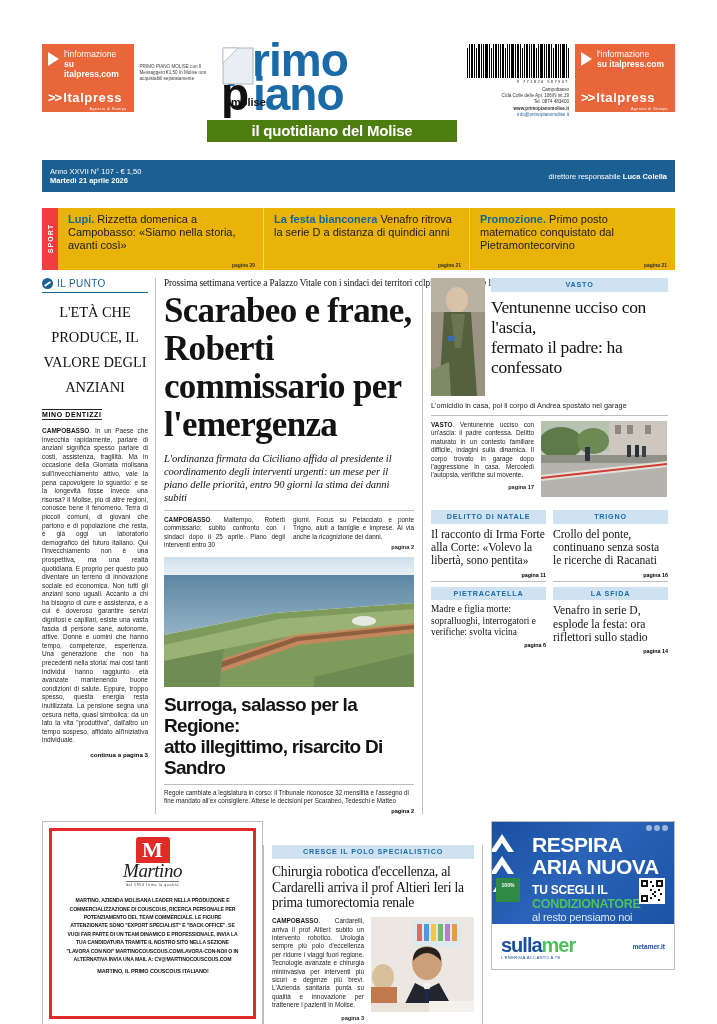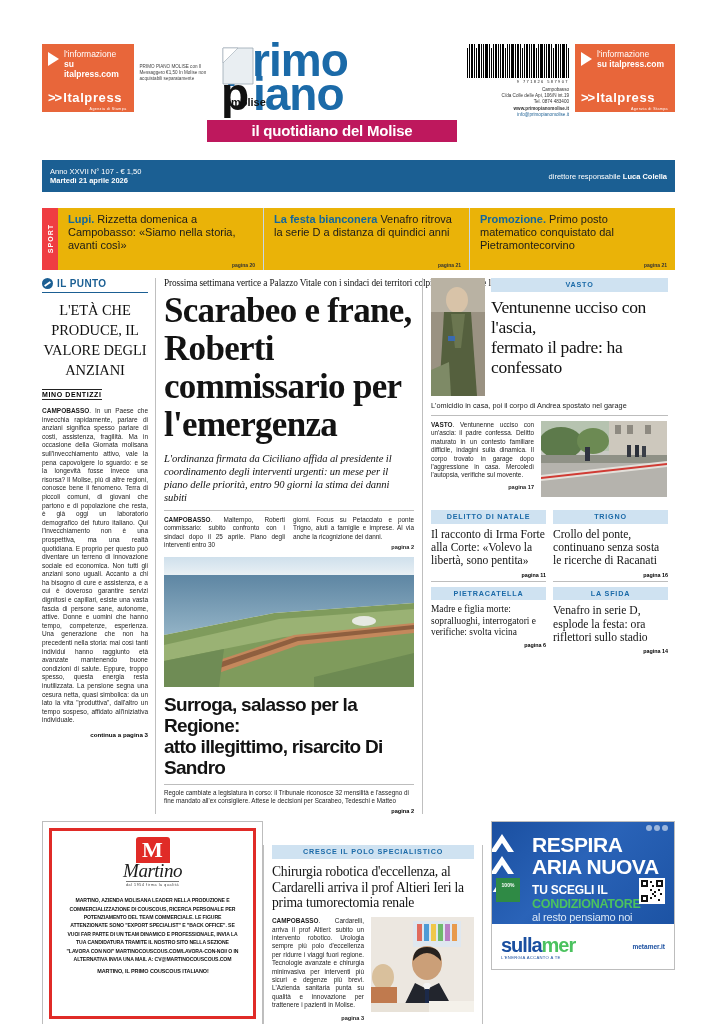--- a/index.html
+++ b/index.html
@@ -20,21 +20,21 @@
   .ital-txt { margin-left:16px; }
   .ital-brand { position:absolute; bottom:7px; left:6px; font-size:13px; font-weight:bold; letter-spacing:0.6px; }
   .ital-brand .ch { letter-spacing:-1px; margin-right:2px; }
   .ital-sub { position:absolute; bottom:1px; right:7px; font-size:3.6px; letter-spacing:.4px;}
 
   .boxnote { width:78px; font-size:4.6px; line-height:6.2px; color:#444; margin-left:6px; margin-top:20px;}
 
   .logo-wrap { flex:1; display:flex; flex-direction:column; align-items:center; margin-top:-4px;}
   .logo { position:relative; width:250px; height:78px; }
   .logo svg { display:block; }
-  .tagline { background:#be185d; color:#fff; width:250px; text-align:center;
+  .tagline { background:#4d7c0f; color:#fff; width:250px; text-align:center;
       font-size:15px; font-weight:bold; padding:2px 0 3px; letter-spacing:-0.2px; margin-top:2px;}
 
   .right-top { width:240px; display:flex; flex-direction:column; align-items:flex-end; }
   .rt-row { display:flex; align-items:flex-start; }
   .barcode-col { text-align:right; padding-right:6px; width:118px;}
   .barcode { height:34px; display:flex; align-items:flex-end; justify-content:flex-end; gap:1px; }
   .barcode i { display:block; width:1px; height:34px; background:#000;}
   .barnum { font-size:4px; color:#222; margin-top:1px; letter-spacing:1.4px;}
   .addr { font-size:4.6px; line-height:6.2px; color:#333; margin-top:3px; text-align:right;}
   .addr b { font-weight:bold; }
@@ -63,23 +63,23 @@
   
   .main { margin:8px 42px 0 42px; display:flex; }
   .col-left { width:114px; padding-right:7px; border-right:1px solid #bfbfbf;}
   .col-mid  { width:266px; padding:0 8px; }
   .col-right{ width:246px; padding-left:8px; border-left:1px solid #bfbfbf;}
 
   
   .punto-head { display:flex; align-items:center; gap:4px; padding-bottom:3px;}
   .punto-dot { width:11px;height:11px;border-radius:50%;background:#1b5f93;position:relative;}
   .punto-dot:after{content:"";position:absolute;left:2px;top:4.5px;width:7px;height:2px;background:#fff;transform:rotate(-35deg);}
-  .punto-head span { font-size:10px; font-weight:bold; color:#1b5f93; letter-spacing:.4px;}
+  .punto-head span { font-size:10px; font-weight:normal; color:#1b5f93; letter-spacing:.4px;}
   .punto-rule{height:1px;background:#1b5f93;margin-bottom:7px;}
-  .punto-title { font-family:"Liberation Serif", serif; font-size:14.5px; line-height:20px;
+  .punto-title { font-family:"Liberation Serif", serif; font-size:14.5px; line-height:25px;
      text-align:center; letter-spacing:-0.1px; color:#111; }
   .punto-author { font-size:7px; font-weight:bold; letter-spacing:.6px; margin:9px 0 1px;
       border-top:1px solid #222; border-bottom:1px solid #222; display:inline-block; padding:1px 0;}
   .punto-body { font-size:6.5px; line-height:8.6px; text-align:justify; color:#1c1c1c; margin-top:6px;}
   .punto-body b{font-weight:bold;}
   .punto-cont { font-size:6.2px; font-weight:bold; text-align:right; margin-top:6px;}
 
   
   .kicker { font-family:"Liberation Serif", serif; font-size:9.3px; color:#111; letter-spacing:-0.1px;
      padding-bottom:2px; white-space:nowrap;}

